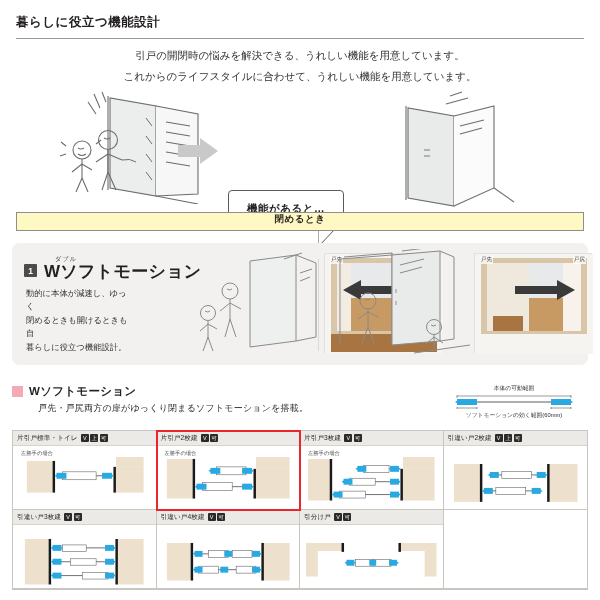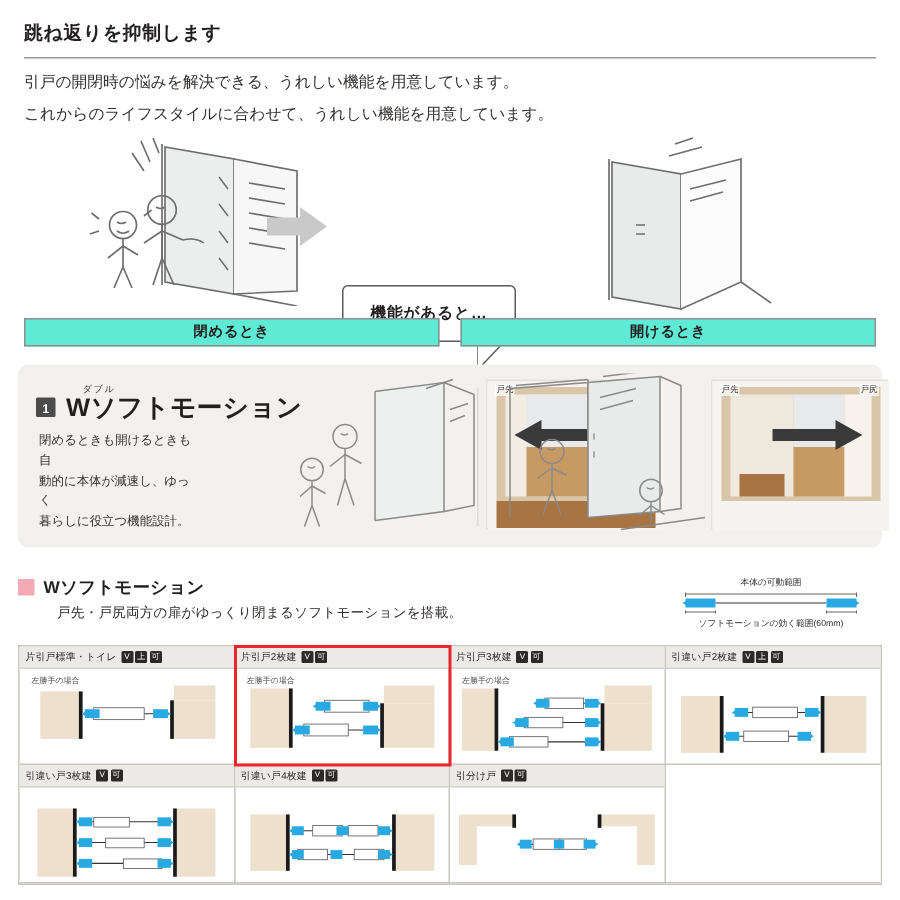--- a/index.html
+++ b/index.html
@@ -14,21 +14,21 @@
   }
 
   
   .page-head { padding: 14px 16px 0 16px; }
   .page-title {
     font-size: 12.5px; font-weight: bold; letter-spacing: .5px;
     color: #231f20; padding-bottom: 7px;
   }
   .title-rule { height: 1px; background: #9a9a9a; }
   .lead { padding: 9px 16px 0 16px; }
-  .lead p { margin: 0 0 7px 0; font-size: 10.5px; line-height: 1.35; color: #33302f; }
+  .lead p { margin: 0 0 7px 0; font-size: 10.5px; line-height: 1.35; color: #33302f; text-align: center; }
 
   
   .hero {
     position: relative;
     height: 118px;
     margin-top: 4px;
   }
   .hero-left  { position:absolute; left: 38px;  top: 2px; width: 170px; height: 112px; }
   .hero-arrow { position:absolute; left: 178px; top: 48px; width: 40px; height: 26px; }
   .hero-right { position:absolute; left: 398px; top: 0px;  width: 200px; height: 118px; }
@@ -49,22 +49,22 @@
     font-size: 7.4px; line-height: 1.55; color: #3a3a3a;
   }
 
   
   .state-row {
     position: absolute; left: 0; top: 212px; width: 600px;
     display: flex; gap: 14px; padding: 0 16px;
   }
   .state-box {
     flex: 1; height: 19px;
-    border: 1px solid #8e8e8e; background: #5eead4;
-    display: flex; align-items: center; justify-content: center;
+    border: 1px solid #8e8e8e; background: #fef9c3;
+    display: flex; align-items: flex-start; justify-content: center;
     font-size: 9.5px; font-weight: bold; letter-spacing: .5px;
   }
 
   
   .feature {
     position: absolute; left: 12px; top: 243px;
     width: 576px; height: 122px;
     background: #f2f1ef; border-radius: 7px;
   }
   .feature-head { display: flex; align-items: flex-end; padding: 12px 0 0 12px; gap: 7px; }
@@ -150,21 +150,21 @@
   .cell-body { position: relative; height: calc(100% - 15px); }
   .case-label { position: absolute; left: 8px; top: 4px; font-size: 5.3px; color: #4a4a4a; }
   .diagram { position: absolute; left: 0; top: 9px; width: 100%; }
 
   .footer-rule { position: absolute; left: 0; bottom: 0; width: 600px; height: 3px; background: #ffffff; }
 </style>
 </head>
 <body>
 
 <div class="page-head">
-  <div class="page-title">跳ね返りを抑制します</div>
+  <div class="page-title">暮らしに役立つ機能設計</div>
   <div class="title-rule"></div>
 </div>
 
 <div class="lead">
   <p>引戸の開閉時の悩みを解決できる、うれしい機能を用意しています。</p>
   <p>これからのライフスタイルに合わせて、うれしい機能を用意しています。</p>
 </div>
 
 <div class="hero">
 
@@ -219,38 +219,35 @@
   <div class="bubble-cap">
     <div>機能が付いていると衝撃音を</div>
     <div>和らげ、跳ね返りを抑制します。</div>
   </div>
 </div>
 
 <div class="state-row">
   <div class="state-box">
     <span>閉めるとき</span>
   </div>
-  <div class="state-box">
-    <span>開けるとき</span>
-  </div>
 </div>
 
 <div class="feature">
 
   <div class="feature-head">
     <div class="num-badge">1</div>
     <div class="ruby-wrap">
       <span class="ruby">ダブル</span>
       <span class="feature-title">Wソフトモーション</span>
     </div>
   </div>
 
   <div class="feature-desc">
+    <div>動的に本体が減速し、ゆっく</div>
     <div>閉めるときも開けるときも自</div>
-    <div>動的に本体が減速し、ゆっく</div>
     <div>暮らしに役立つ機能設計。</div>
   </div>
 
   <svg class="feat-fig-person" viewBox="0 0 52 86">
     <g fill="none" stroke="#8a8a8a" stroke-width="1">
       <circle cx="14" cy="42" r="7.5"></circle>
       <path d="M14 50 L14 66 M14 53 L6 60 M14 53 L23 58 M14 66 L9 80 M14 66 L19 80"></path>
       <path d="M11 40 q3 2 5 0"></path>
       <circle cx="36" cy="20" r="8"></circle>
       <path d="M36 28 L36 48 M36 32 L26 40 M36 32 L47 38 M36 48 L31 66 M36 48 L42 66"></path>

